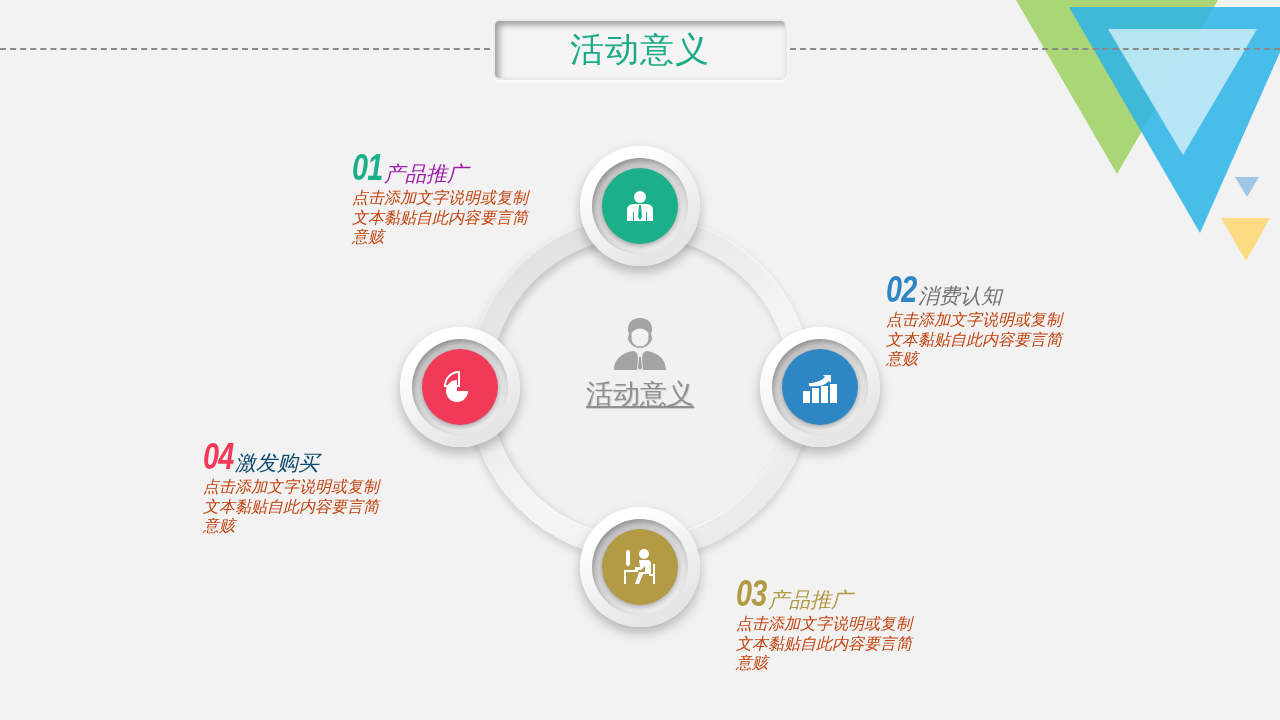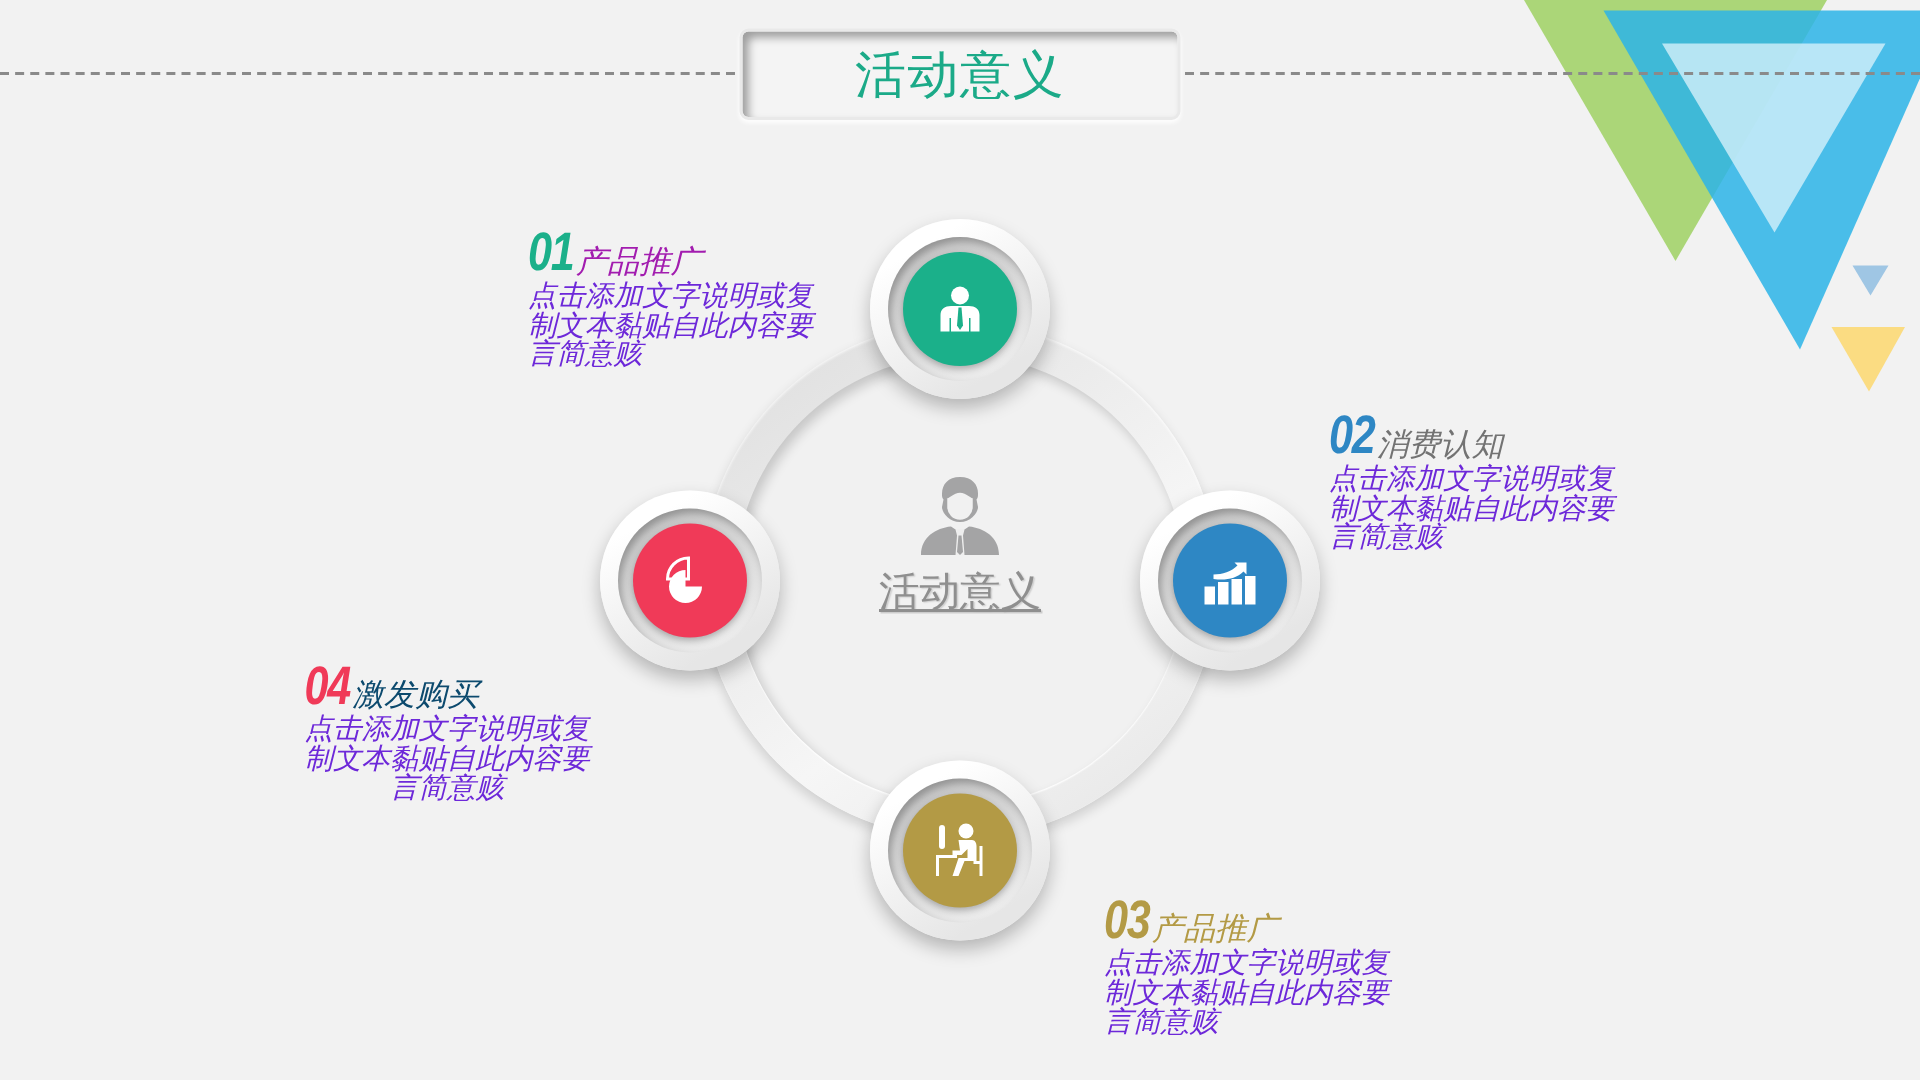--- a/index.html
+++ b/index.html
@@ -25,21 +25,21 @@
   .node .core { position:absolute; left:22px; top:22px; width:76px; height:76px; border-radius:50%;
     display:flex; align-items:center; justify-content:center; box-shadow: 0 2px 4px rgba(0,0,0,0.25); }
   .center { position:absolute; left:570px; top:312px; width:140px; text-align:center; }
   .center .label { display:inline-block; font-size:27px; color:#8f8f8f; text-decoration:underline;
     text-decoration-thickness:2px; text-underline-offset:3px; text-shadow:1px 1px 1px rgba(0,0,0,0.15); }
   .item { position:absolute; width:200px;font-style:italic; }
   .item .head { display:flex; align-items:flex-end; height:36px; }
   .item .num { font-family:"Liberation Sans", sans-serif; font-weight:bold; font-size:36px; line-height:36px;
     transform:scaleX(0.8); transform-origin:left bottom; margin-right:-6px; letter-spacing:-1px; }
   .item .name { font-size:21px; line-height:24px; margin-bottom:0px; }
-  .item .desc { font-size:19px; line-height:19.5px; color:#6d28d9; margin-top:2px; width:190px; }
+  .item .desc { font-size:16px; line-height:19.5px; color:#c2410c; margin-top:2px; width:190px; }
 </style>
 </head>
 <body>
 
 <svg class="deco" width="1280" height="720" viewBox="0 0 1280 720">
   <polygon points="1016,0 1218,0 1117,174" fill="#a3d36a" opacity="0.9"></polygon>
   <polygon points="1069,7 1300,7 1200,233" fill="#2bb4e8" opacity="0.85"></polygon>
   <polygon points="1108,29 1257,29 1183,155" fill="#d4f0fa" opacity="0.8"></polygon>
   <polygon points="1235,177 1259,177 1247,197" fill="#9fc6e4"></polygon>
   <polygon points="1221,218 1270,218 1246,261" fill="#fbdc82"></polygon>
@@ -122,27 +122,27 @@
 </div>
 
 <div class="item" style="left:886px;top:272px;">
   <div class="head">
     <span class="num" style="color:#2e87c4;">02</span>
     <span class="name" style="color:#737373;">消费认知</span>
   </div>
   <div class="desc">点击添加文字说明或复制文本黏贴自此内容要言简意赅</div>
 </div>
 
-<div class="item" style="left:736px;top:576px;margin-top:19px;">
+<div class="item" style="left:736px;top:576px;">
   <div class="head">
     <span class="num" style="color:#b39a45;">03</span>
     <span class="name" style="color:#b39a45;">产品推广</span>
   </div>
   <div class="desc">点击添加文字说明或复制文本黏贴自此内容要言简意赅</div>
 </div>
 
-<div class="item" style="left:203px;top:439px;text-align:center;">
+<div class="item" style="left:203px;top:439px;">
   <div class="head">
     <span class="num" style="color:#f03a58;">04</span>
     <span class="name" style="color:#0c4a6e;">激发购买</span>
   </div>
   <div class="desc">点击添加文字说明或复制文本黏贴自此内容要言简意赅</div>
 </div>
 
 </body></html>

